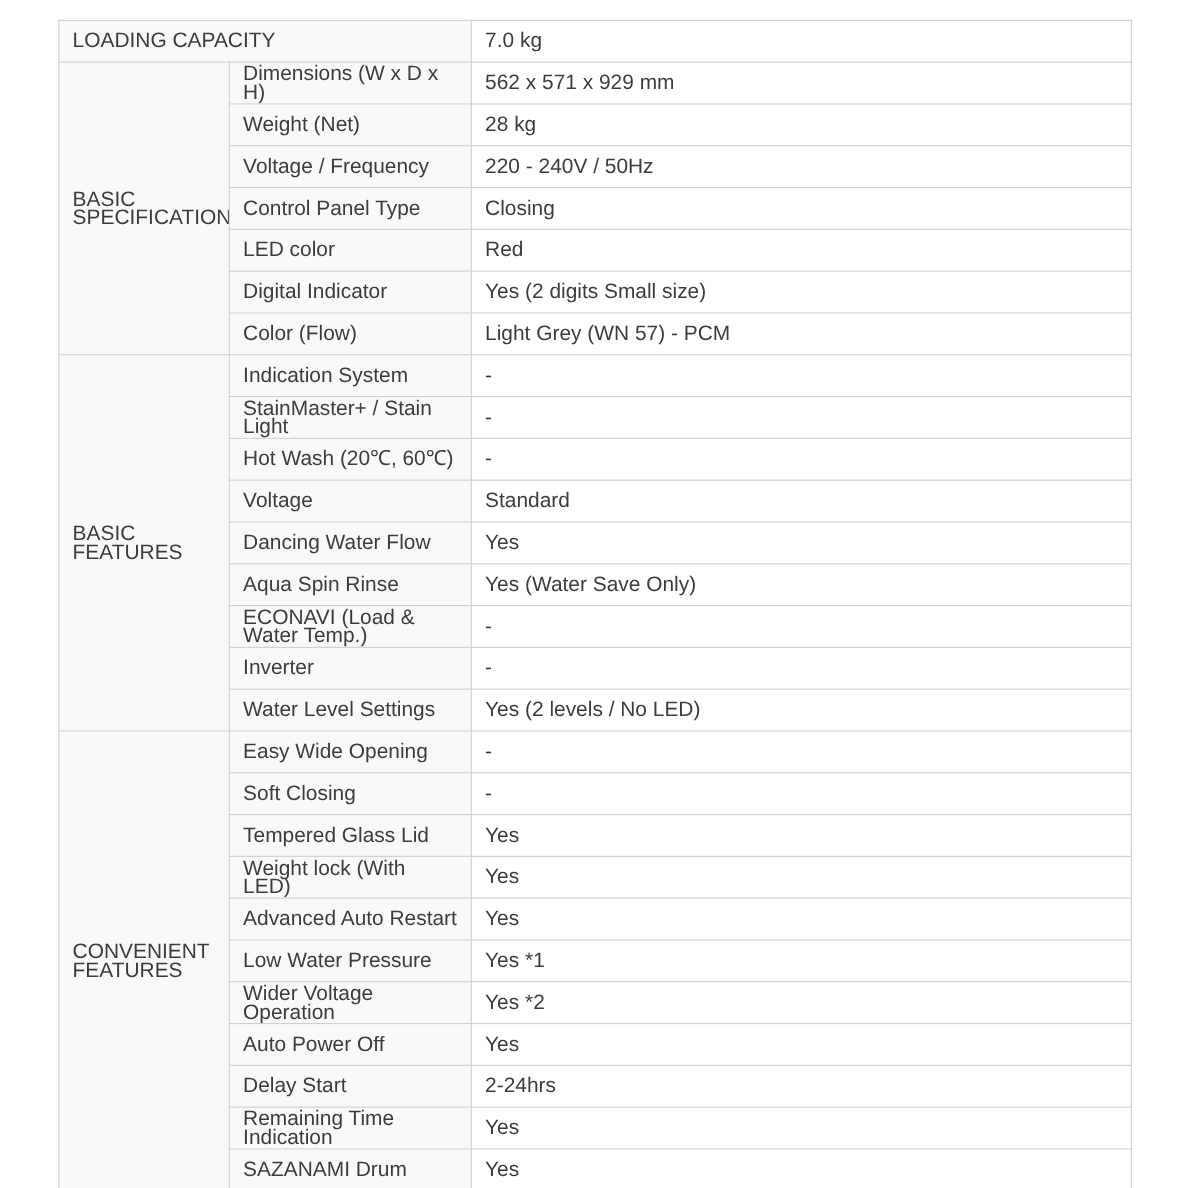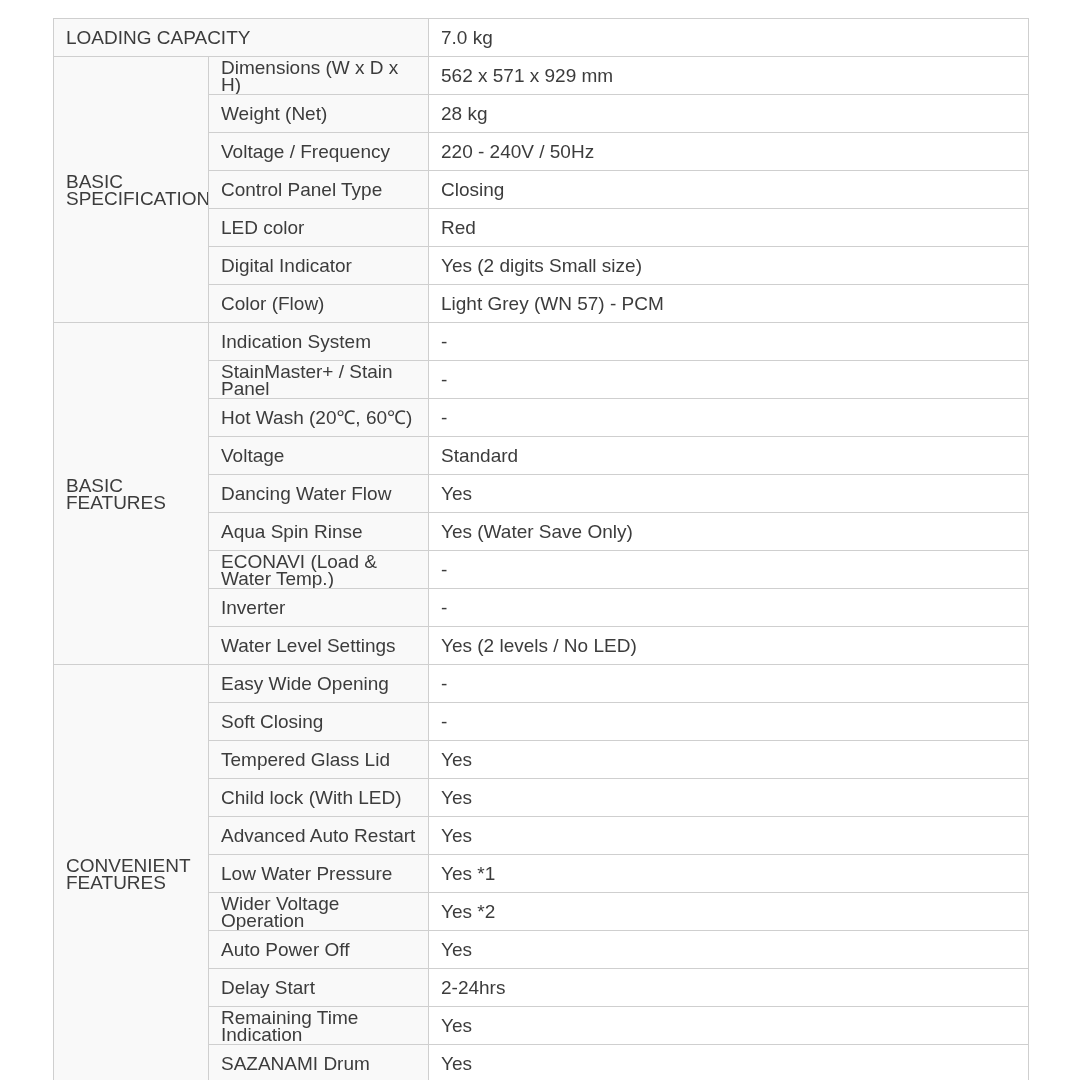--- a/index.html
+++ b/index.html
@@ -94,21 +94,21 @@
         <tr>
           <td class="lbl">Color (Flow)</td>
           <td class="val">Light Grey (WN 57) - PCM</td>
         </tr>
         <tr>
           <td class="cat" rowspan="9">BASIC FEATURES</td>
           <td class="lbl">Indication System</td>
           <td class="val">-</td>
         </tr>
         <tr>
-          <td class="lbl">StainMaster+ / Stain Panel</td>
+          <td class="lbl">StainMaster+ / Stain Light</td>
           <td class="val">-</td>
         </tr>
         <tr>
           <td class="lbl">Hot Wash (20℃, 60℃)</td>
           <td class="val">-</td>
         </tr>
         <tr>
           <td class="lbl">Voltage</td>
           <td class="val">Standard</td>
         </tr>
@@ -139,21 +139,21 @@
         </tr>
         <tr>
           <td class="lbl">Soft Closing</td>
           <td class="val">-</td>
         </tr>
         <tr>
           <td class="lbl">Tempered Glass Lid</td>
           <td class="val">Yes</td>
         </tr>
         <tr>
-          <td class="lbl">Child lock (With LED)</td>
+          <td class="lbl">Weight lock (With LED)</td>
           <td class="val">Yes</td>
         </tr>
         <tr>
           <td class="lbl">Advanced Auto Restart</td>
           <td class="val">Yes</td>
         </tr>
         <tr>
           <td class="lbl">Low Water Pressure</td>
           <td class="val">Yes *1</td>
         </tr>

